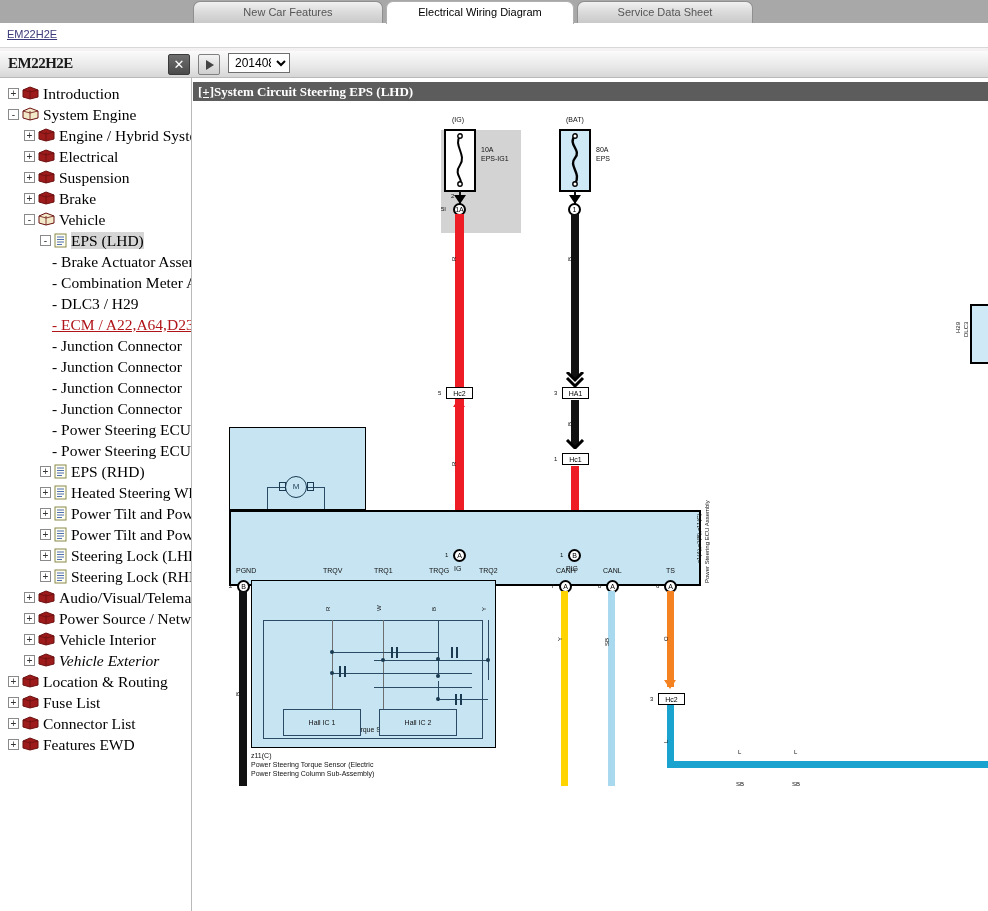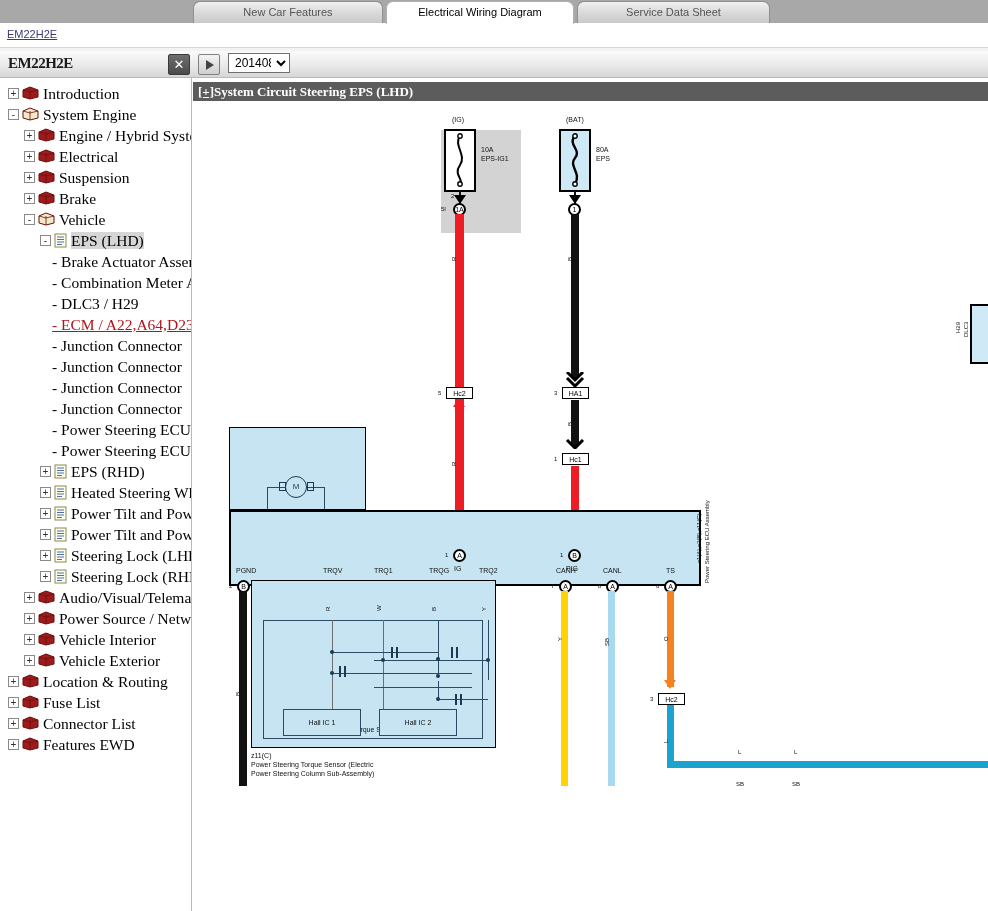--- a/index.html
+++ b/index.html
@@ -25,21 +25,21 @@
     font-size: 11px; color: #555; text-align: center; line-height: 21px;
     cursor: pointer; overflow: hidden; white-space: nowrap;
   }
   .tab.active {
     background: #ffffff; color: #000; border-color: #b0b0b0; z-index: 5;
     height: 23px;
   }
   .tab0 { left: 0px;   width: 190px; }
   .tab1 { left: 193px; width: 190px; }
   .tab2 { left: 386px; width: 188px; }
-  .tab3 { left: 577px; width: 193px; }
+  .tab3 { left: 577px; width: 176px; }
 
   
   .crumbstrip {
     position: absolute; left: 0; top: 23px; width: 988px; height: 25px;
     background: #ffffff; border-bottom: 1px solid #d8d8d8;
   }
   .crumb {
     position: absolute; left: 7px; top: 5px;
     font-size: 11px; color: #3a3a7a; text-decoration: underline; cursor: pointer;
   }
@@ -346,21 +346,21 @@
         <div class="tnode" style="left: 24px; top: 528px;"><span class="exp">+</span><svg class="ico ico-book" viewBox="0 0 17 14">
             <path d="M1 4 L8 1 L16 4 L16 11 L8 13 L1 11 Z" fill="#9e1b1b" stroke="#6b1010" stroke-width="1"></path>
             <path d="M8 4 L8 13" stroke="#6b1010" stroke-width="0.8"></path>
             <path d="M1 4 L8 6 L16 4" fill="none" stroke="#6b1010" stroke-width="0.8"></path>
           </svg><span class="lbl">Power Source / Network</span></div>
         <div class="tnode" style="left: 24px; top: 549px;"><span class="exp">+</span><svg class="ico ico-book" viewBox="0 0 17 14">
             <path d="M1 4 L8 1 L16 4 L16 11 L8 13 L1 11 Z" fill="#9e1b1b" stroke="#6b1010" stroke-width="1"></path>
             <path d="M8 4 L8 13" stroke="#6b1010" stroke-width="0.8"></path>
             <path d="M1 4 L8 6 L16 4" fill="none" stroke="#6b1010" stroke-width="0.8"></path>
           </svg><span class="lbl">Vehicle Interior</span></div>
-        <div class="tnode" style="left: 24px; top: 570px;"><span class="exp">+</span><svg class="ico ico-book" viewBox="0 0 17 14">
+        <div class="tnode" style="left: 24px; top: 570px; font-style: italic;"><span class="exp">+</span><svg class="ico ico-book" viewBox="0 0 17 14">
             <path d="M1 4 L8 1 L16 4 L16 11 L8 13 L1 11 Z" fill="#9e1b1b" stroke="#6b1010" stroke-width="1"></path>
             <path d="M8 4 L8 13" stroke="#6b1010" stroke-width="0.8"></path>
             <path d="M1 4 L8 6 L16 4" fill="none" stroke="#6b1010" stroke-width="0.8"></path>
           </svg><span class="lbl">Vehicle Exterior</span></div>
         <div class="tnode" style="left: 8px; top: 591px;"><span class="exp">+</span><svg class="ico ico-book" viewBox="0 0 17 14">
             <path d="M1 4 L8 1 L16 4 L16 11 L8 13 L1 11 Z" fill="#9e1b1b" stroke="#6b1010" stroke-width="1"></path>
             <path d="M8 4 L8 13" stroke="#6b1010" stroke-width="0.8"></path>
             <path d="M1 4 L8 6 L16 4" fill="none" stroke="#6b1010" stroke-width="0.8"></path>
           </svg><span class="lbl">Location &amp; Routing</span></div>
         <div class="tnode" style="left: 8px; top: 612px;"><span class="exp">+</span><svg class="ico ico-book" viewBox="0 0 17 14">

